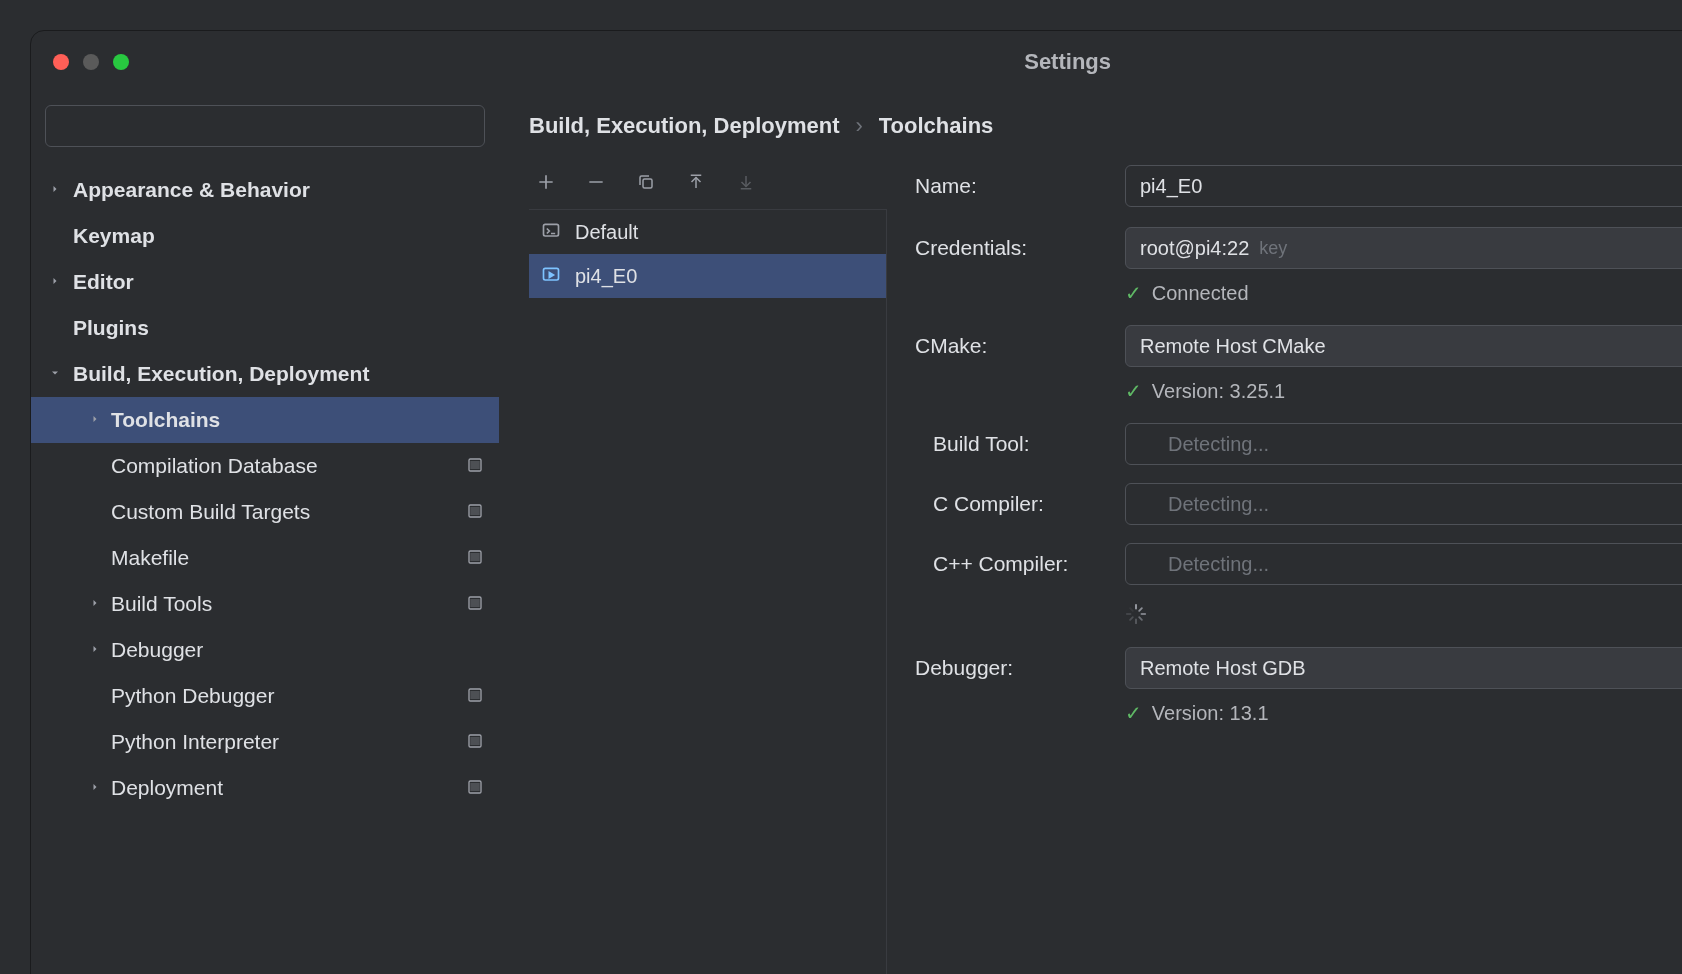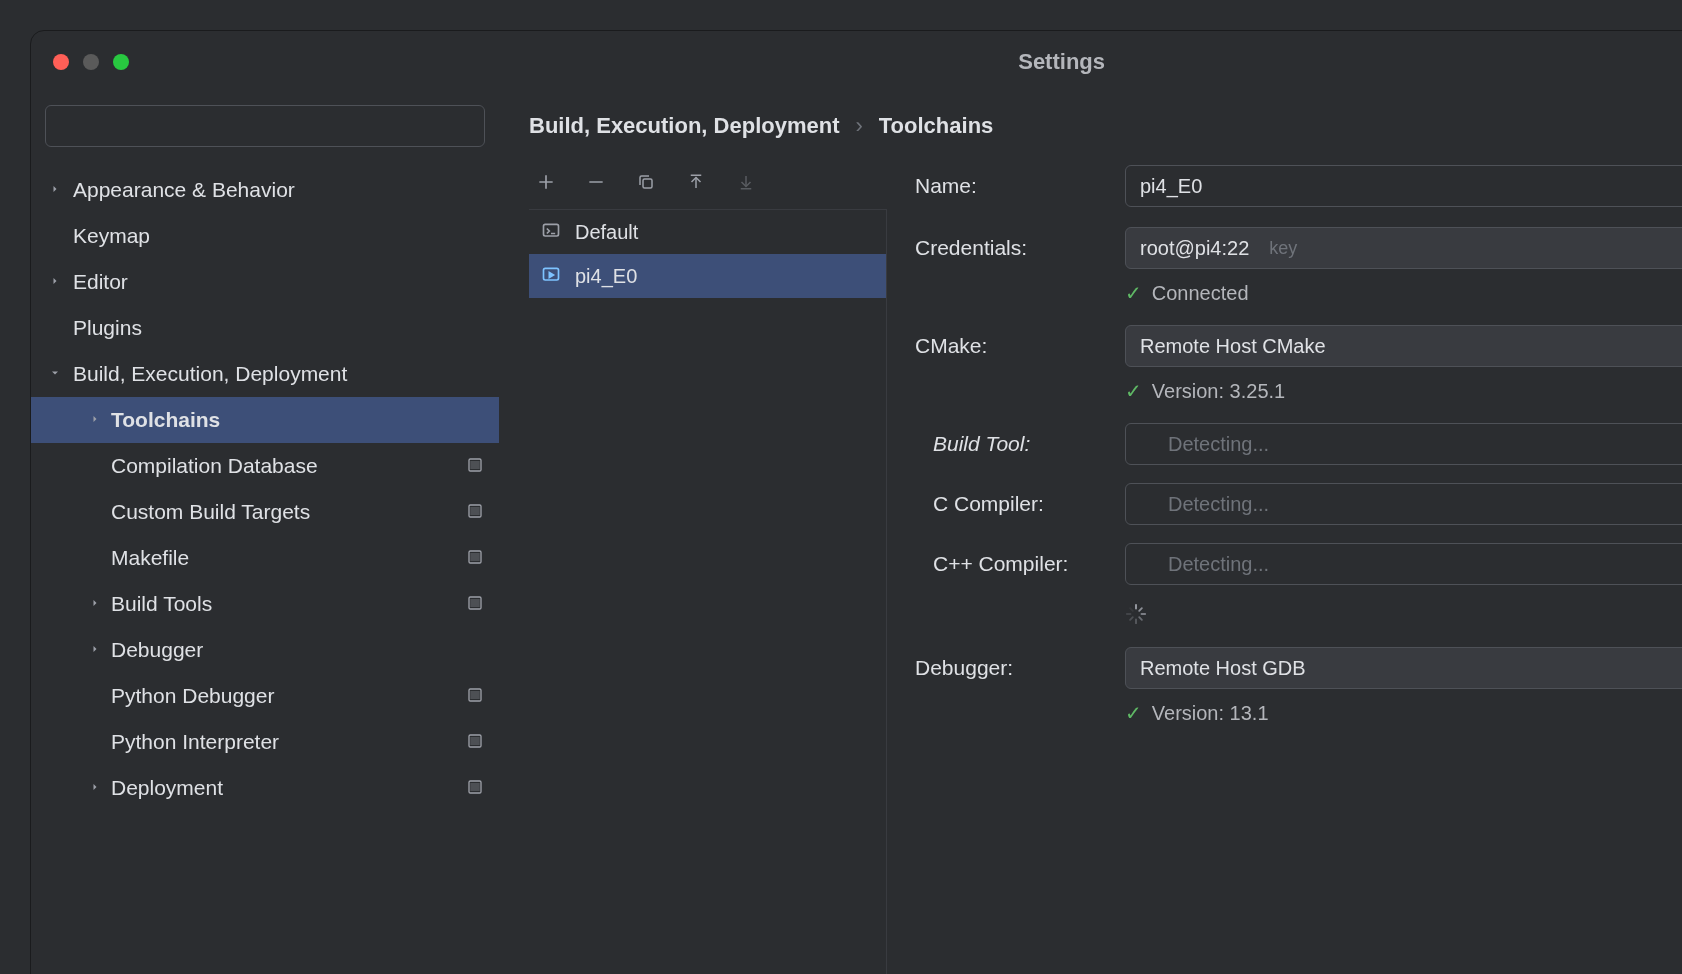--- a/index.html
+++ b/index.html
@@ -37,21 +37,21 @@
       height: 16px;
       border-radius: 50%;
     }
     .tl-red { background: #ff5f57; }
     .tl-yellow { background: #5a5a5a; }
     .tl-green { background: #28c840; }
     .window-title {
       position: absolute;
       left: 50%;
       transform: translateX(-50%);
-      right: 46px;
+      right: 40px;
       left: auto;
       transform: none;
       font-size: 22px;
       font-weight: 600;
       color: #b4b6bb;
       margin-right: 540px;
     }
     .titlebar .window-title {
       margin-left: auto;
       margin-right: 560px;
@@ -94,21 +94,21 @@
       display: flex;
       align-items: center;
       height: 46px;
       padding-left: 42px;
       padding-right: 14px;
       cursor: pointer;
       font-size: 21px;
       color: #dfe1e5;
       position: relative;
     }
-    .tree-item.level-1 { padding-left: 42px; font-weight: 400; }
+    .tree-item.level-1 { padding-left: 42px; font-weight: 700; }
     .tree-item.level-2 { padding-left: 80px; font-weight: 400; }
     .tree-item.level-2.bold { font-weight: 600; }
     .tree-item .chev {
       position: absolute;
       left: 14px;
       width: 20px;
       text-align: center;
       color: #9da0a8;
       font-size: 14px;
     }
@@ -226,21 +226,21 @@
       border-radius: 6px;
       padding: 0 14px;
       color: #dfe1e5;
       font-size: 20px;
       display: flex;
       align-items: center;
       min-width: 0;
     }
     .form-input.select { background: #393b40; }
     .form-input .placeholder { color: #6f737a; margin-left: 28px; }
-    .form-input .suffix { color: #6f737a; margin-left: 20px; font-size: 18px; }
+    .form-input .suffix { color: #6f737a; margin-left: 10px; font-size: 18px; }
     .status-line {
       display: flex;
       align-items: center;
       gap: 10px;
       margin-left: 210px;
       font-size: 20px;
       color: #b4b6bb;
     }
     .checkmark { color: #5fb865; font-size: 20px; }
     .spinner-row { margin-left: 210px; margin-bottom: 22px; }
@@ -477,21 +477,21 @@
               </div>
           </div>
           <div class="form-row status-row">
             <div class="status-line">
               <span class="checkmark">✓</span>
               <span>Version: 3.25.1</span>
             </div>
           </div>
 
           <div class="form-row">
-            <div class="form-label" style="padding-left:18px;font-style:italic;">Build Tool:</div>
+            <div class="form-label" style="padding-left:18px;">Build Tool:</div>
             <div class="form-input">
                 <span class="placeholder">Detecting...</span>
               </div>
           </div>
           <div class="form-row">
             <div class="form-label" style="padding-left:18px;">C Compiler:</div>
             <div class="form-input">
                 <span class="placeholder">Detecting...</span>
               </div>
           </div>

